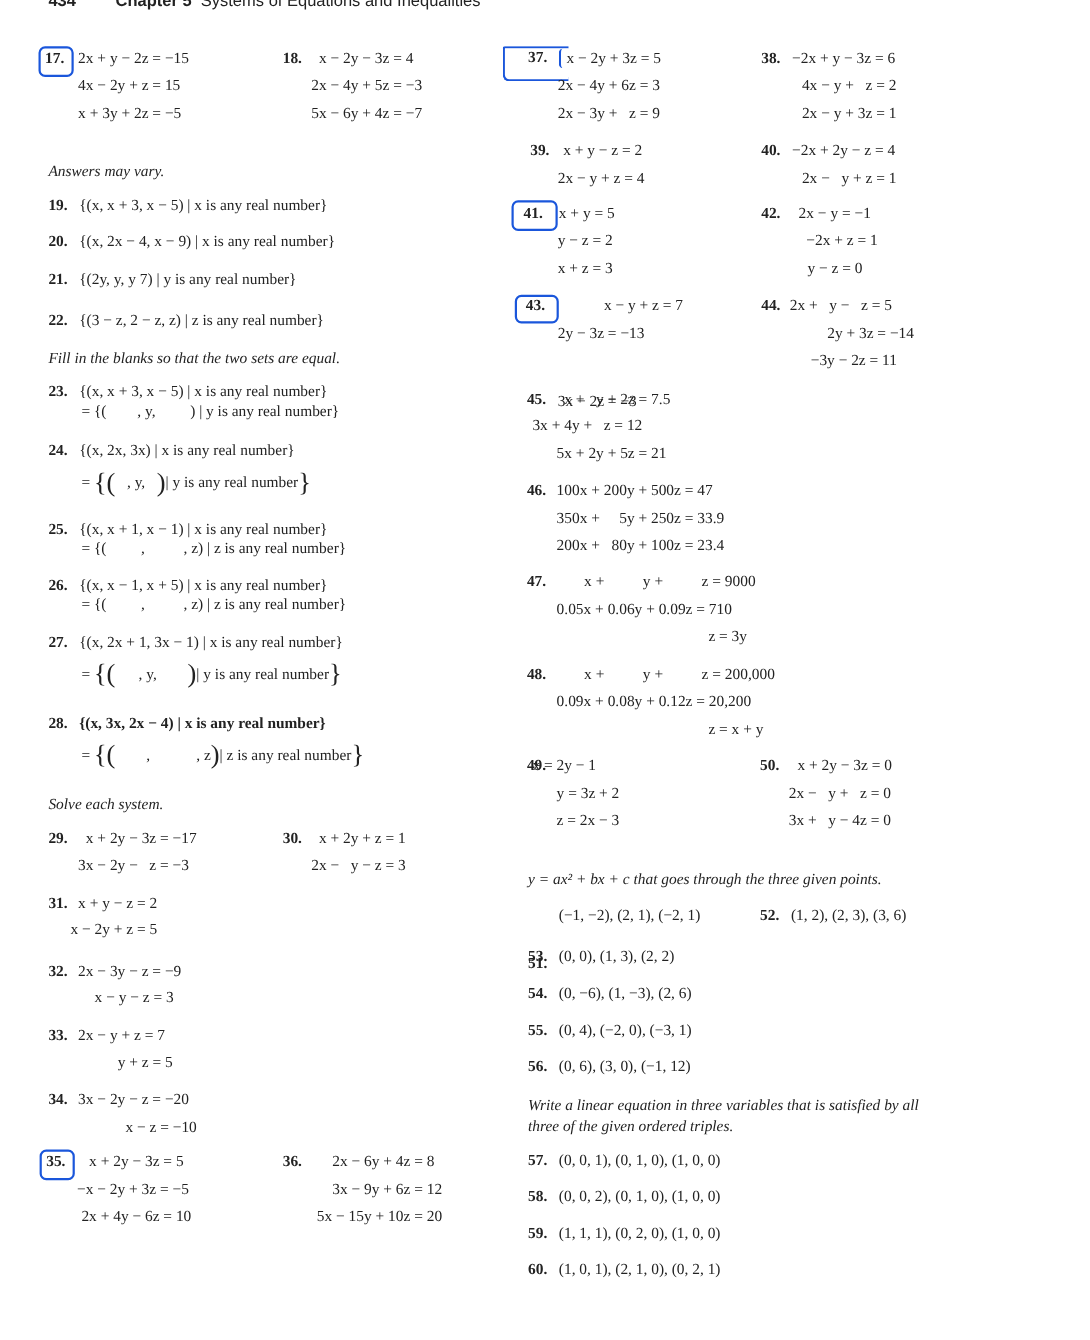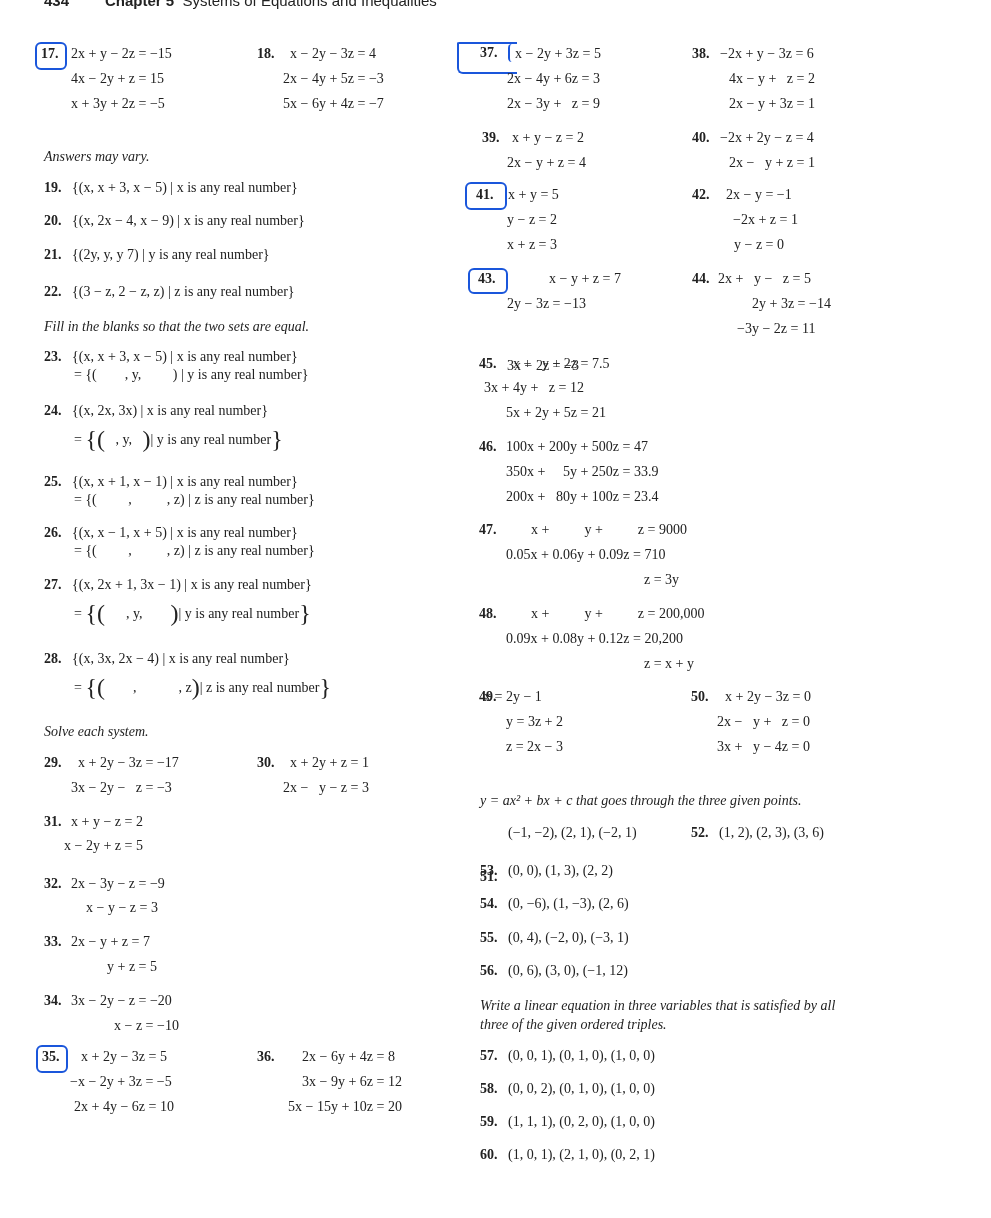--- a/index.html
+++ b/index.html
@@ -60,21 +60,21 @@
 
 <div class="abs num" style="left:44px; top:525px;">26.</div>
 <div class="abs line" style="left:72px; top:525px;">{(x, x − 1, x + 5) | x is any real number}</div>
 <div class="abs line" style="left:74px; top:543px; white-space:pre;">= {(         ,          , z) | z is any real number}</div>
 
 <div class="abs num" style="left:44px; top:577px;">27.</div>
 <div class="abs line" style="left:72px; top:577px;">{(x, 2x + 1, 3x − 1) | x is any real number}</div>
 <div class="abs line" style="left:74px; top:606px;"><span>=</span> <span class="big">{(</span>&nbsp;&nbsp;&nbsp;&nbsp;&nbsp;&nbsp;<span>, y,</span>&nbsp;&nbsp;&nbsp;&nbsp;&nbsp;&nbsp;&nbsp;&nbsp;<span class="big">)</span><span>| y is any real number</span><span class="bigr">}</span></div>
 
 <div class="abs num" style="left:44px; top:651px;">28.</div>
-<div class="abs line" style="left:72px; top:651px;">{(x, 3x, 2x − 4) | x is any real number}</div>
+<div class="abs line" style="left:72px; top:651px;font-weight:bold;">{(x, 3x, 2x − 4) | x is any real number}</div>
 <div class="abs line" style="left:74px; top:680px;"><span>=</span> <span class="big">{(</span>&nbsp;&nbsp;&nbsp;&nbsp;&nbsp;&nbsp;&nbsp;&nbsp;<span>,</span>&nbsp;&nbsp;&nbsp;&nbsp;&nbsp;&nbsp;&nbsp;&nbsp;&nbsp;&nbsp;&nbsp;&nbsp;<span>, z</span><span class="big">)</span><span>| z is any real number</span><span class="bigr">}</span></div>
 
 <div class="abs inst" style="left:44px; top:722px;">Solve each system.</div>
 
 <div class="abs num" style="left:44px; top:755px;">29.</div>
 <div class="abs eq" style="left:78px; top:755px;">x + 2y − 3z = −17</div>
 <div class="abs eq" style="left:71px; top:780px; white-space:pre;">3x − 2y −   z = −3</div>
 
 <div class="abs num" style="left:257px; top:755px;">30.</div>
 <div class="abs eq" style="left:290px; top:755px;">x + 2y + z = 1</div>

